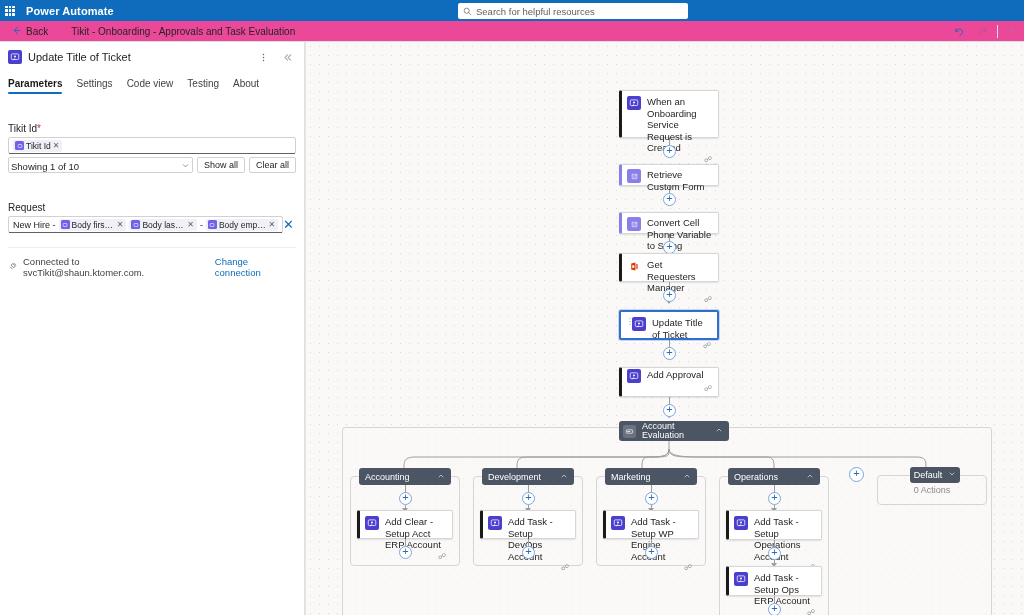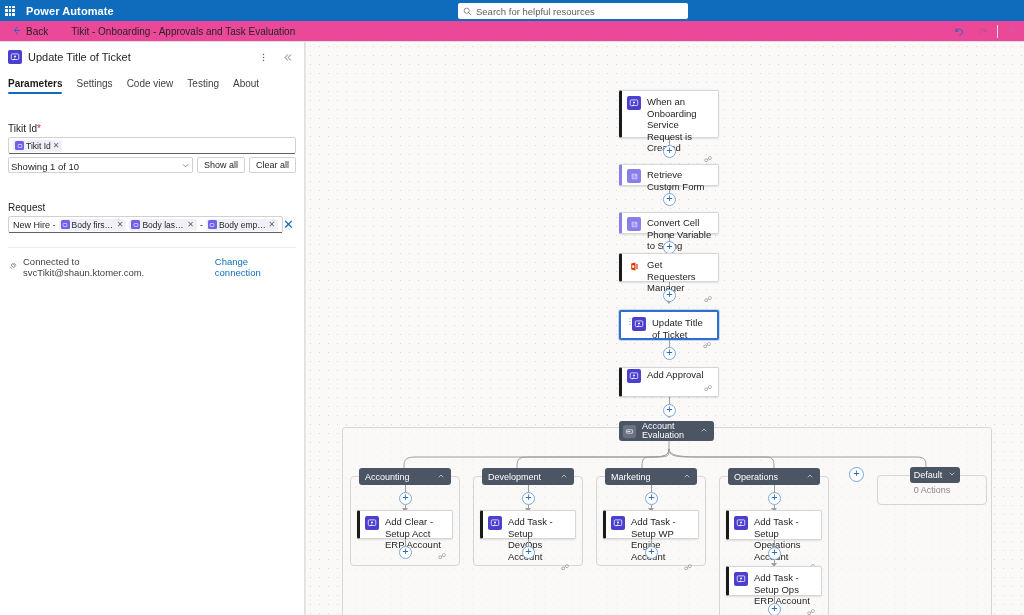--- a/index.html
+++ b/index.html
@@ -689,21 +689,21 @@
       <div id="switch-box" style="left:36px; top:385px; width:650px; height:217px;"></div>
 
       <svg class="curve" style="left:0; top:393px; width:720px; height:45px;">
         <path d="M363 5 L363 14 C363 22 355 22 340 22 L110 22 C98 22 98 26 98 34 L98 41" fill="none" stroke="#9e9e9e" stroke-width="1"></path>
         <path d="M363 14 C363 22 355 22 340 22 L221 22 C211 22 211 26 211 34 L211 41" fill="none" stroke="#9e9e9e" stroke-width="1"></path>
         <path d="M363 14 C363 22 363 22 345 22 L343 22 C336 22 336 26 336 34 L336 41" fill="none" stroke="#9e9e9e" stroke-width="1"></path>
         <path d="M363 14 C363 22 372 22 390 22 L460 22 C468 22 468 26 468 34 L468 41" fill="none" stroke="#9e9e9e" stroke-width="1"></path>
         <path d="M363 14 C363 22 380 22 400 22 L610 22 C620 22 620 26 620 32 L620 36" fill="none" stroke="#9e9e9e" stroke-width="1"></path>
       </svg>
 
-      <div class="case-header with-icon" style="left:313px; top:379px; width:95px; height:20px;">
+      <div class="case-header with-icon" style="left:313px; top:379px; width:110px; height:20px;">
         <span class="case-ico">
           <svg width="9" height="9" viewBox="0 0 16 16">
               <rect x="2.5" y="5" width="11" height="6" rx="1.2" fill="none" stroke="#ffffff" stroke-width="1.2"></rect>
               <line x1="4.6" y1="8" x2="9" y2="8" stroke="#ffffff" stroke-width="1.4" stroke-linecap="round"></line>
             </svg>
         </span>
         <span style="flex:1 1 auto; line-height:9.5px;">Account Evaluation</span>
         <span class="chev">
           <svg width="8" height="8" viewBox="0 0 16 16">
               <path d="M4 10 L8 6 L12 10" fill="none" stroke="#ffffff" stroke-width="1.3" stroke-linecap="round" stroke-linejoin="round"></path>

